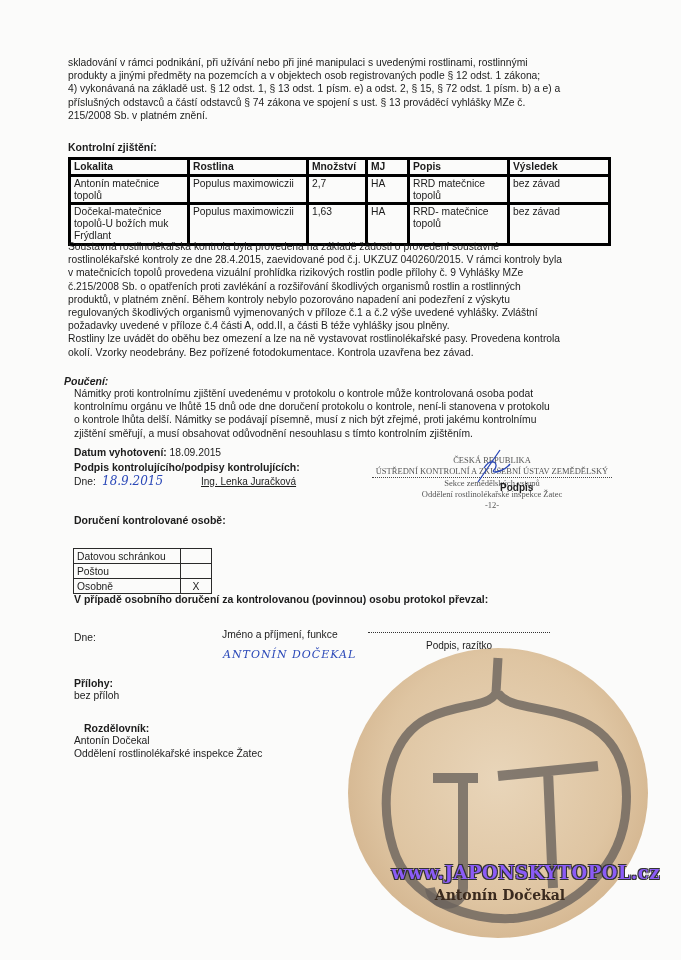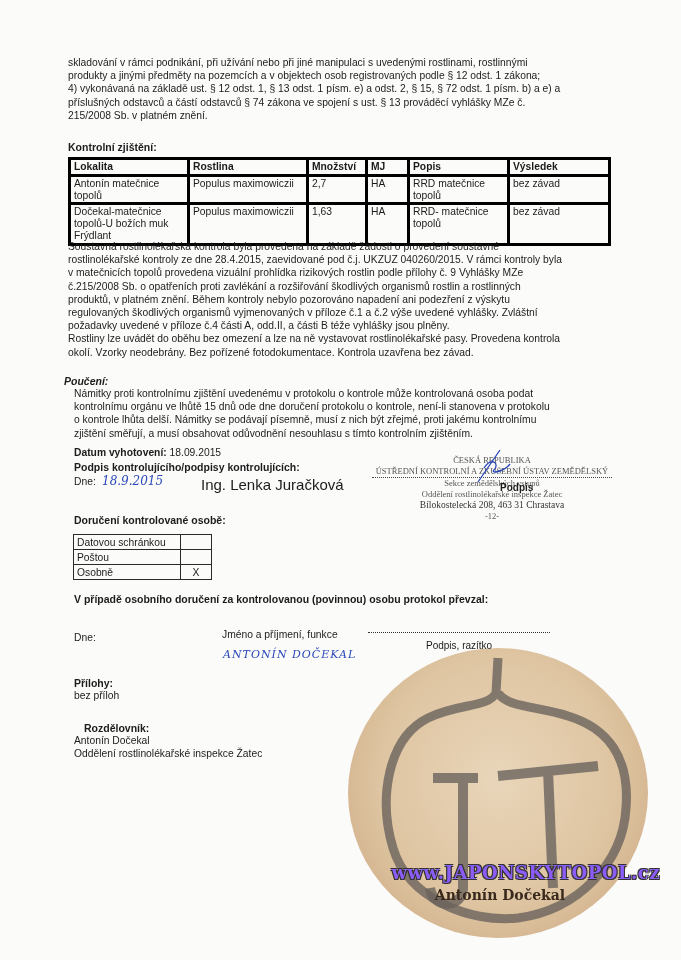--- a/index.html
+++ b/index.html
@@ -15,21 +15,21 @@
   table.findings {
     position:absolute; left:68px; top:157px; border-collapse:collapse;
     font-size:10.3px; line-height:11.8px;
   }
   table.findings td, table.findings th {
     border:3px solid #000000; vertical-align:top; text-align:left;
     padding:1px 3px; white-space:pre-line;
   }
   table.findings th { font-weight:bold; }
   table.delivery {
-    position:absolute; left:73px; top:534px; border-collapse:collapse; font-size:10.3px;padding-left:34px;
+    position:absolute; left:73px; top:548px; border-collapse:collapse; font-size:10.3px;padding-left:34px;
   }
   table.delivery td { border:1px solid #2a2a2a; padding:0 3px; height:14px; }
   .handwriting { color:#2a48b8; font-family:"DejaVu Serif", serif; font-style:italic; }
   .stamp-official {
     position:absolute; left:372px; top:448px; width:240px; height:80px;
     color:#555; font-family:"Liberation Serif", serif; font-size:8.5px; text-align:center; line-height:11px;margin-top:7px;
   }
   .wood {
     position:absolute; left:348px; top:648px; width:300px; height:290px; border-radius:50%;
     background: radial-gradient(ellipse at 50% 45%, #e7d2b4 0%, #dcc09a 55%, #c9a57a 90%, #b28a60 100%);
@@ -107,28 +107,27 @@
 zjištění směřují, a musí obsahovat odůvodnění nesouhlasu s tímto kontrolním zjištěním.</div>
 
 <div class="abs" style="left:74px; top:447px; font-size:10.3px;">
   <b>Datum vyhotovení:</b>
   <span>18.09.2015</span>
 </div>
 
 <div class="abs h" style="left:74px; top:461px;">Podpis kontrolujícího/podpisy kontrolujících:</div>
 <div class="abs" style="left:74px; top:476px; font-size:10.3px;">Dne:</div>
 <div class="abs handwriting" style="left:102px; top:474px; font-size:12px;">18.9.2015</div>
-<div class="abs" style="left:201px; top:476px; font-size:15px;">Ing. Lenka Juračková</div>
+<div class="abs" style="left:201px; top:476px; font-size:10px;text-decoration:underline;">Ing. Lenka Juračková</div>
 
 <div class="stamp-official">
   <div>ČESKÁ REPUBLIKA</div>
   <div style="border-bottom:1px dotted #444;">ÚSTŘEDNÍ KONTROLNÍ A ZKUŠEBNÍ ÚSTAV ZEMĚDĚLSKÝ</div>
   <div>Sekce zemědělských vstupů</div>
   <div>Oddělení rostlinolékařské inspekce Žatec</div>
-  <div style="color:#333;font-size:9.5px;">Bílokostelecká 208, 463 31 Chrastava</div>
   <div>-12-</div>
 </div>
 <div class="abs" style="left:500px; top:482px; font-size:10px; font-weight:bold;">Podpis</div>
 <svg class="abs" style="left:470px; top:446px;" width="50" height="40">
   <path d="M8 36 L30 4 M14 22 C22 10, 30 18, 24 24 C20 28, 34 26, 40 18" stroke="#2a48b8" stroke-width="1.3" fill="none"></path>
 </svg>
 
 <div class="abs h" style="left:74px; top:514px;">Doručení kontrolované osobě:</div>
 <table class="delivery">
   <tbody>

